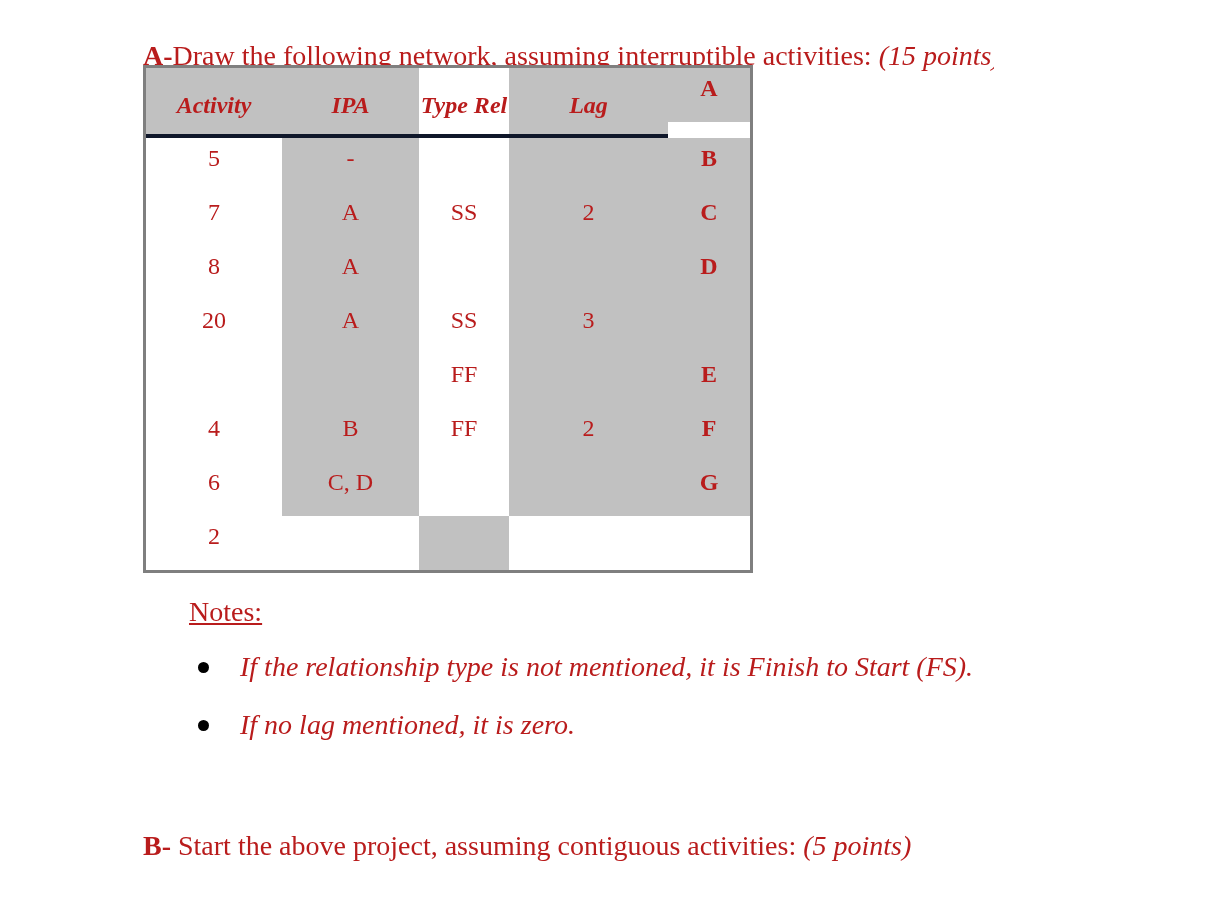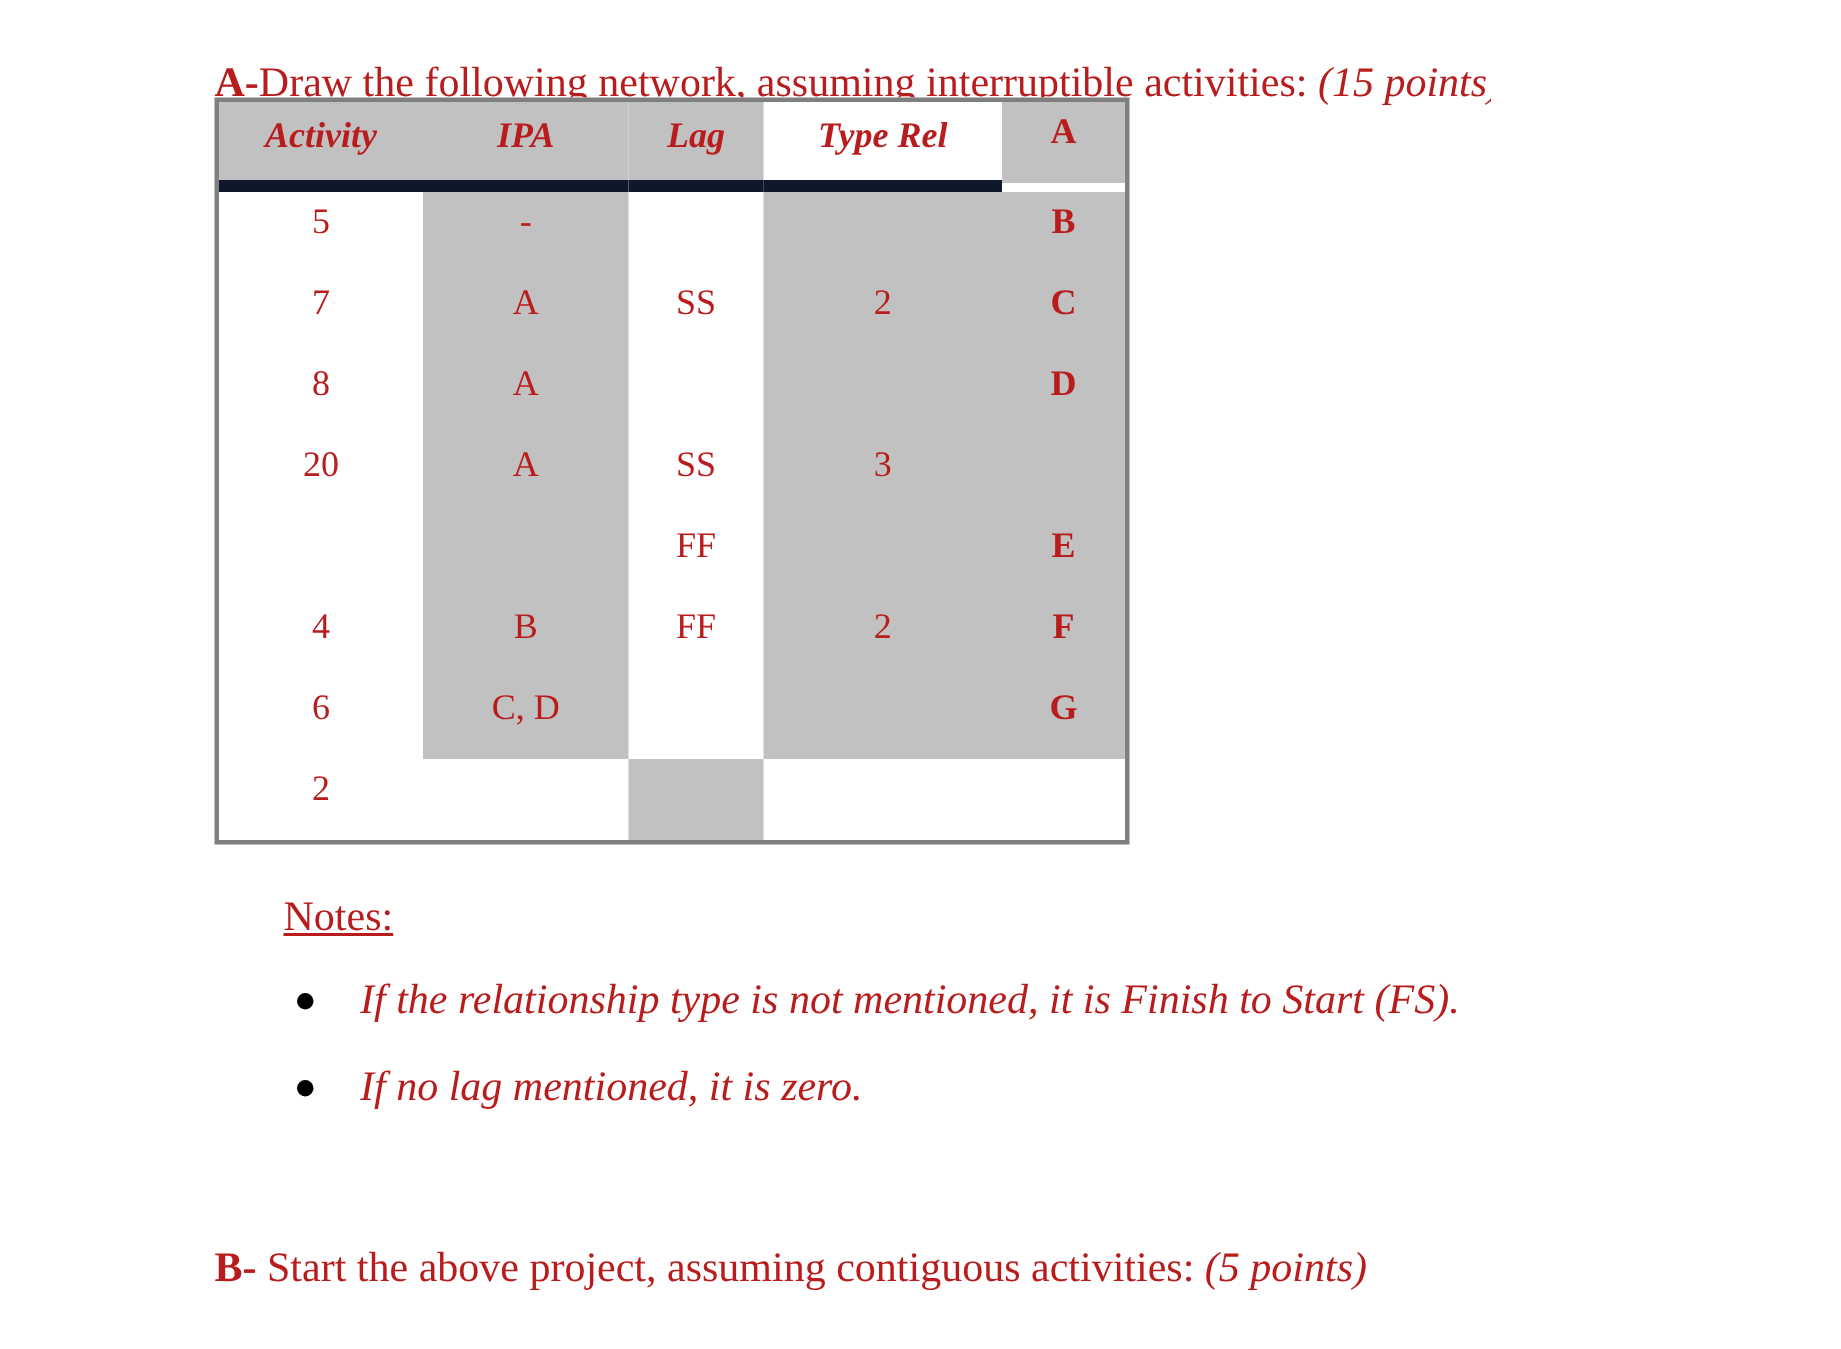--- a/index.html
+++ b/index.html
@@ -27,22 +27,22 @@
     display:grid;
     grid-template-columns:136px 137px 90px 159px 82px;
     background:#ffffff;
   }
   .cell{
     font-size:24px;line-height:28px;
     text-align:center;
   }
   .hcell{
     height:43px;
-    padding-top:9px;
-    border-bottom:8px solid #0f172a;
+    padding-top:23px;
+    border-bottom:4px solid #0f172a;
     font-weight:bold;font-style:italic;font-family:Liberation Serif, serif;
   }
   .bcell{
     height:48px;
     padding-top:6px;
   }
   .shade{background:#c1c1c1;}
   .actname{font-weight:bold;}
   
   .notes-label{
@@ -71,22 +71,22 @@
 <body>
 
 <div class="page">
 
   <p class="qline" id="q-a"><span class="prefix">A-</span><span>Draw the following network, assuming interruptible activities: </span><span class="points">(15 points)</span></p>
 
   <div class="acttable">
 
     <div class="cell hcell shade">Activity</div>
     <div class="cell hcell shade">IPA</div>
+    <div class="cell hcell">Type Rel</div>
     <div class="cell hcell shade">Lag</div>
-    <div class="cell hcell">Type Rel</div>
 
     <div class="cell bcell shade actname">A</div>
     <div class="cell bcell">5</div>
     <div class="cell bcell shade">-</div>
     <div class="cell bcell"></div>
     <div class="cell bcell shade"></div>
 
     <div class="cell bcell shade actname">B</div>
     <div class="cell bcell">7</div>
     <div class="cell bcell shade">A</div>

